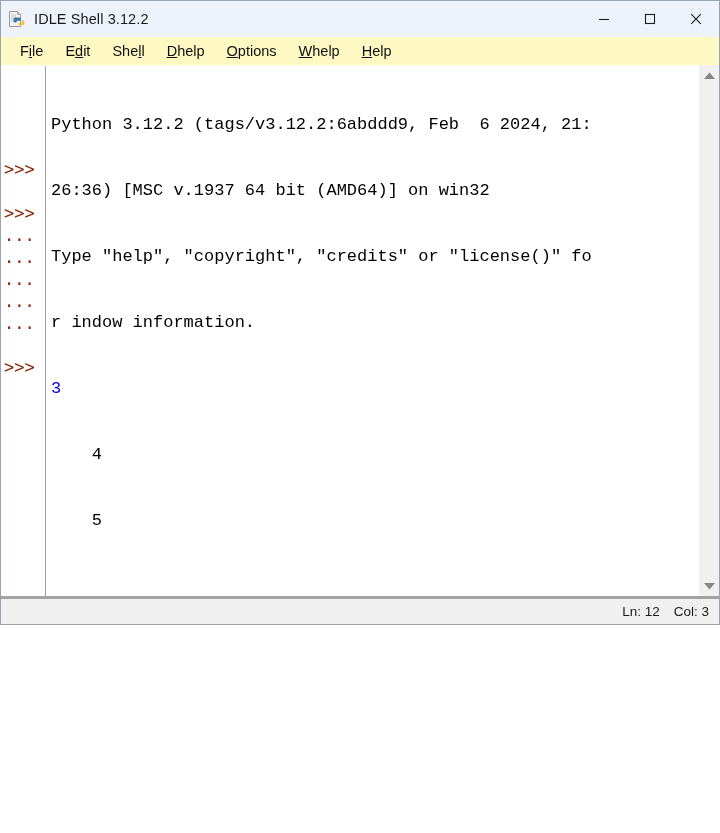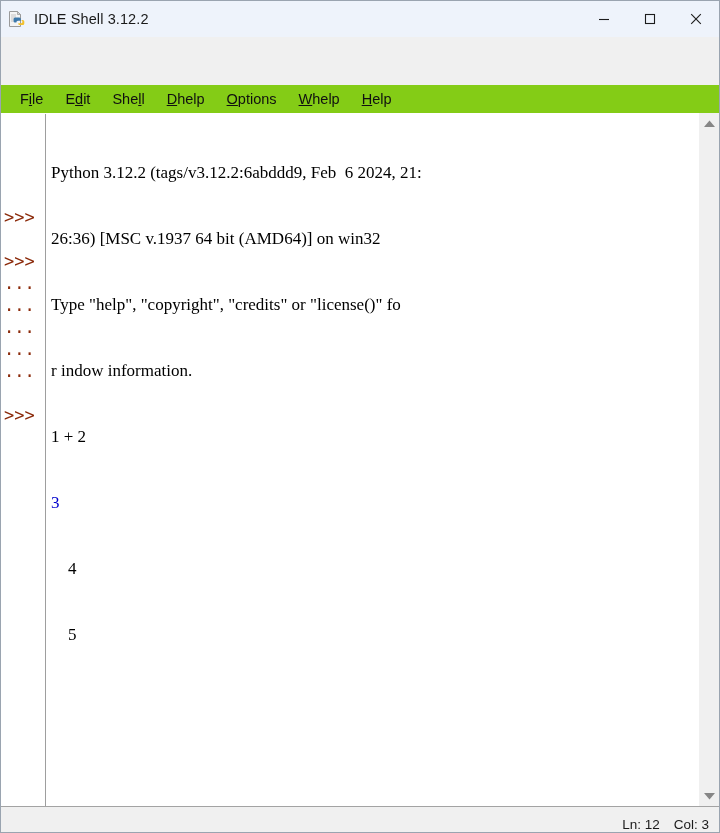--- a/index.html
+++ b/index.html
@@ -11,21 +11,21 @@
     width: 720px;
     height: 833px;
     overflow: hidden;
     font-family: "Liberation Sans", sans-serif;
     -webkit-font-smoothing: antialiased;
   }
 
   .window {
     position: relative;
     width: 720px;
-    height: 833px;
+    height: 625px;
     box-sizing: border-box;
     border: 1px solid #9aa4b0;
     background: #f0f0f0;
     display: flex;
     flex-direction: column;
   }
 
   
   .titlebar {
     height: 36px;
@@ -63,25 +63,24 @@
     align-items: center;
     justify-content: center;
     color: #1c1c1c;
   }
   .win-btn svg { display: block; }
 
   
   .menubar {
     height: 28px;
     flex: 0 0 28px;
-    background: #84cc16;
+    background: #fef9c3;
     display: flex;
     align-items: center;
     padding-left: 8px;
-    margin-top: 48px;
   }
   .menu-item {
     font-size: 14.5px;
     color: #101010;
     padding: 2px 11px 2px 11px;
     white-space: nowrap;
     line-height: 18px;
   }
   .menu-item u { text-decoration: underline; text-underline-offset: 1px; }
 
@@ -117,21 +116,21 @@
     height: 22px;
     color: #8b2a0a;
     text-align: left;
     padding-left: 3px;
     letter-spacing: 0px;
     white-space: pre;
   }
   .code {
     flex: 1 1 auto;
     background: #ffffff;
-    font-family: Liberation Serif, serif;
+    font-family: Liberation Mono, monospace;
     font-size: 17px;
     line-height: 22px;
     padding-top: 4px;
     padding-left: 5px;
     color: #000000;
     white-space: pre;
     overflow: hidden;
     min-width: 0;
     position: relative;
   }
@@ -158,23 +157,23 @@
     align-items: center;
     justify-content: center;
   }
   .sb-track { flex: 1 1 auto; width: 21px; }
 
   
   .statusbar {
     height: 25px;
     flex: 0 0 25px;
     background: #f0f0f0;
-    border-top: 1px solid #a3a3a3;
-    display: flex;
-    align-items: flex-end;
+    border-top: 3px solid #a3a3a3;
+    display: flex;
+    align-items: center;
     justify-content: flex-end;
     padding-right: 10px;
     font-size: 13.5px;
     color: #1a1a1a;
   }
   .status-cell { margin-left: 14px; white-space: pre; }
 </style>
 </head>
 <body>
 
@@ -245,21 +244,20 @@
         <div class="g-row">...</div>
         <div class="g-row"></div>
         <div class="g-row">&gt;&gt;&gt;</div>
       </div>
 
       <div class="code">
         <div class="row">Python 3.12.2 (tags/v3.12.2:6abddd9, Feb  6 2024, 21:</div>
         <div class="row">26:36) [MSC v.1937 64 bit (AMD64)] on win32</div>
         <div class="row">Type "help", "copyright", "credits" or "license()" fo</div>
         <div class="row">r indow information.</div>
-        <div class="row">1 + 2</div>
         <div class="row"><span class="out">3</span></div>
         <div class="row">    4</div>
         <div class="row">    5</div>
         <div class="row"></div>
         
         
         
       </div>
     </div>
 

